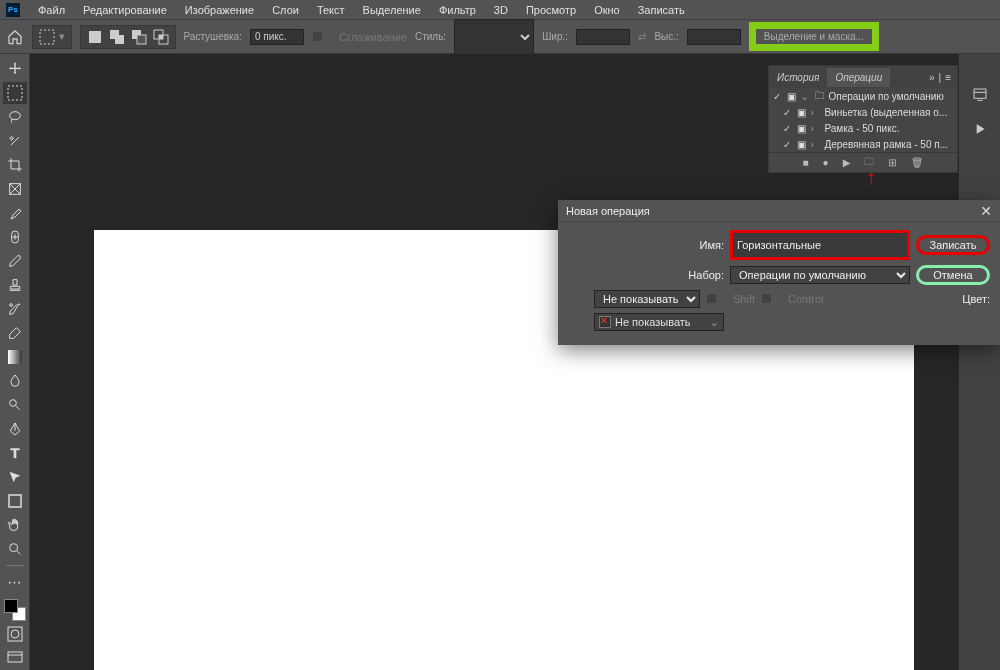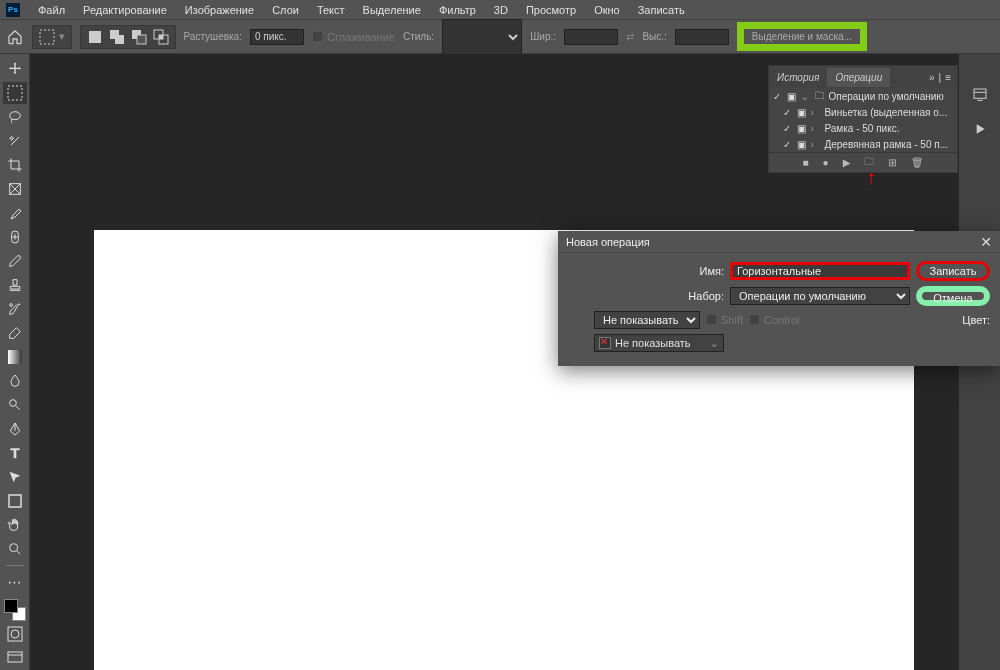--- a/index.html
+++ b/index.html
@@ -35,33 +35,33 @@
 .ptab { padding: 4px 8px; font-size: 10px; color: #ccc; cursor: default; font-style: italic; }
 .ptab.active { background: #535353; }
 .panel-right { margin-left: auto; display: flex; align-items: center; gap: 4px; padding-right: 6px; color: #ccc; font-size: 10px; }
 .action-list { background: #454545; }
 .action-row { display: flex; align-items: center; height: 16px; padding: 0 4px; gap: 4px; color: #ddd; font-size: 10px; }
 .chk { width: 10px; color: #ccc; }
 .action-row .fold { width: 10px; color: #999; }
 .panel-footer { height: 20px; background: #474747; display: flex; justify-content: center; align-items: center; gap: 14px; border-top: 1px solid #383838; }
 .pf-icon { color: #bbb; font-size: 10px; }
 .red-arrow { position: absolute; top: 166px; right: 124px; color: #ff0000; font-size: 20px; font-weight: bold; }
-.dialog { position: absolute; top: 231px; left: 558px; width: 442px; background: #535353; box-shadow: 0 5px 20px rgba(0,0,0,.5); }
+.dialog { position: absolute; top: 200px; left: 558px; width: 442px; background: #535353; box-shadow: 0 5px 20px rgba(0,0,0,.5); }
 .dlg-title { height: 22px; background: #535353; display: flex; align-items: center; padding: 0 8px; border-bottom: 1px solid #454545; }
 .dlg-title-text { flex: 1; font-size: 11px; color: #eee; }
 .dlg-close { color: #ddd; cursor: default; font-size: 14px; }
 .dlg-body { padding: 8px 10px 14px 10px; display: grid; grid-template-columns: 130px 1fr 74px; column-gap: 6px; row-gap: 5px; align-items: center; margin-left: 26px; }
 .dlg-label { text-align: right; font-size: 11px; color: #eee; }
-.dlg-input { background: #424242; border: 1px solid #222; color: #eee; font-size: 11px; height: 18px; padding: 0 4px; width: 100%; }
+.dlg-input { background: #424242; border: 1px solid #222; color: #eee; font-size: 11px; height: 30px; padding: 0 4px; width: 100%; }
 .dlg-input.hl { border: 3px solid #e80000; background: #3a3a3a; }
 .dlg-select { background: #424242; border: 1px solid #222; color: #eee; font-size: 11px; height: 18px; padding: 0 4px; width: 100%; }
-.dlg-btn { background: #535353; border: 6px solid #86efac; border-radius: 10px; color: #eee; font-size: 11px; height: 20px; padding: 0 10px; cursor: default; }
+.dlg-btn { background: #535353; border: 3px solid #86efac; border-radius: 10px; color: #eee; font-size: 11px; height: 20px; padding: 0 10px; cursor: default; }
 .dlg-btn.hl { border: 3px solid #e80000; }
 .fn-row { display: flex; align-items: center; gap: 6px; }
-.fn-check { display: flex; align-items: flex-start; gap: 4px; color: #777; font-size: 11px; }
+.fn-check { display: flex; align-items: flex-start; gap: 16px; color: #777; font-size: 11px; }
 .cbox { width: 11px; height: 11px; border: 1px solid #555; background: #424242; }
 .colorsel { display: flex; align-items: center; gap: 4px; background: #424242; border: 1px solid #222; height: 18px; padding: 0 4px; width: 100%; font-size: 11px; }
 .colorchip { width: 12px; height: 12px; background: #333; border: 1px solid #777; position: relative; }
 .colorchip::after { content: "✕"; position: absolute; top: -2px; left: 0; font-size: 10px; color: #e33; }
 svg { width: 16px; height: 16px; }
 </style>
 </head>
 <body>
 
 <div class="menubar">

